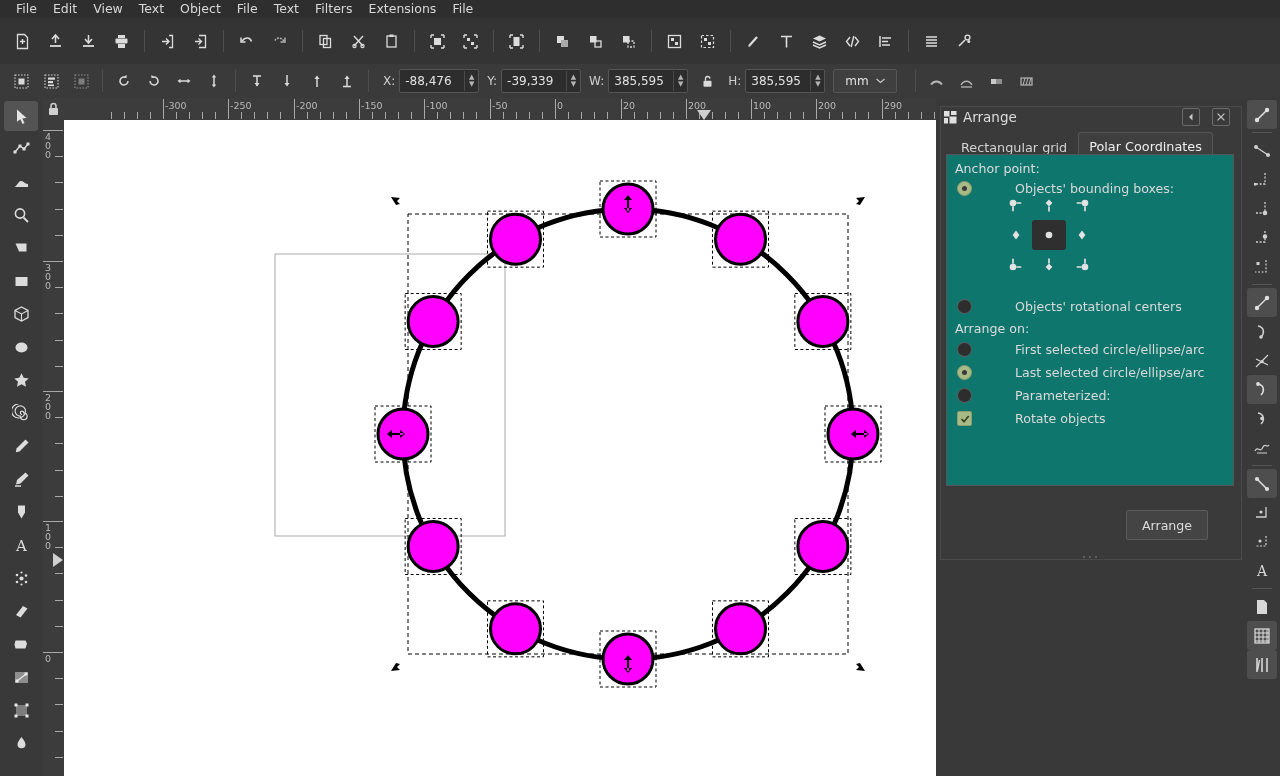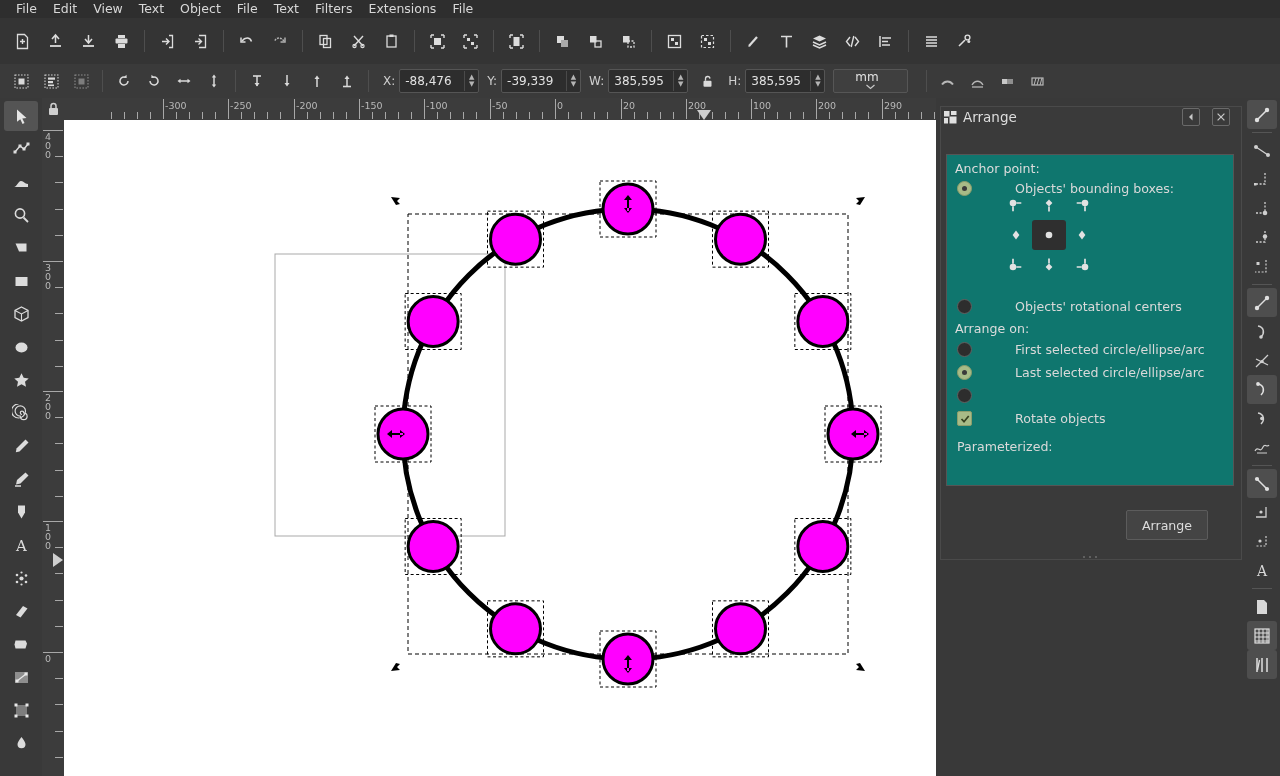--- a/index.html
+++ b/index.html
@@ -49,21 +49,21 @@
     width:54px;padding:0 5px;font-size:12px;color:#e2e2e2;text-align:left;
     line-height:20px;white-space:nowrap;overflow:hidden;
   }
   .spin .arrows{
     display:flex;flex-direction:column;justify-content:center;align-items:center;
     width:13px;height:20px;border-left:1px solid #4a4a4a;
   }
   .spin .arrows span{font-size:7px;line-height:7px;color:#b4b4b4;}
   .unitsel{
     display:flex;align-items:center;background:#3f3f3f;border:1px solid #565656;
-    border-radius:2px;height:22px;padding:0 21px;margin-left:8px;cursor:pointer;flex-direction:column;
+    border-radius:2px;height:22px;padding:0 11px;margin-left:8px;cursor:pointer;
   }
   .unitsel .utxt{font-size:12px;color:#e2e2e2;margin-right:7px;}
 
   
   .toolbox{
     position:absolute;left:0;top:98px;width:42px;height:678px;background:#393939;
     display:flex;flex-direction:column;align-items:center;padding-top:3px;
   }
   .tool{
     width:34px;height:30px;display:flex;align-items:center;justify-content:center;
@@ -854,20 +854,24 @@
             <path d="M5.5 0.5L2 4l3.5 3.5z" fill="#c8c8c8"></path>
           </svg>
       </div>
       <div class="ptbtn" style="margin-right:10px;">
         <svg width="8" height="8" viewBox="0 0 8 8">
             <path d="M0.6 0.6l6.8 6.8M7.4 0.6L0.6 7.4" stroke="#c8c8c8" stroke-width="1.2"></path>
           </svg>
       </div>
     </div>
 
+    <div class="tabs">
+      <div class="tab">Rectangular grid</div>
+      <div class="tab active">Polar Coordinates</div>
+    </div>
 
     <div class="tabpage">
 
       <div class="grouplbl" style="position:absolute;left:8px;top:6px;">Anchor point:</div>
 
       <div class="radio-row" style="position:absolute;left:10px;top:26px;">
         <div class="radio on"></div>
         <div class="radio-lbl">Objects' bounding boxes:</div>
       </div>
 
@@ -935,21 +939,21 @@
       <div class="radio-row" style="position:absolute;left:10px;top:187px;">
         <div class="radio"></div>
         <div class="radio-lbl">First selected circle/ellipse/arc</div>
       </div>
 
       <div class="radio-row" style="position:absolute;left:10px;top:210px;">
         <div class="radio on"></div>
         <div class="radio-lbl">Last selected circle/ellipse/arc</div>
       </div>
 
-      <div class="radio-row" style="position:absolute;left:10px;top:233px;flex-direction:column;">
+      <div class="radio-row" style="position:absolute;left:10px;top:233px;">
         <div class="radio"></div>
         <div class="radio-lbl">Parameterized:</div>
       </div>
 
       <div class="radio-row" style="position:absolute;left:10px;top:256px;">
         <div class="check on">
           <svg width="10" height="10" viewBox="0 0 10 10">
               <path d="M1.5 5l2.5 2.7L8.7 2" stroke="#35401f" stroke-width="1.7" fill="none"></path>
             </svg>
         </div>

